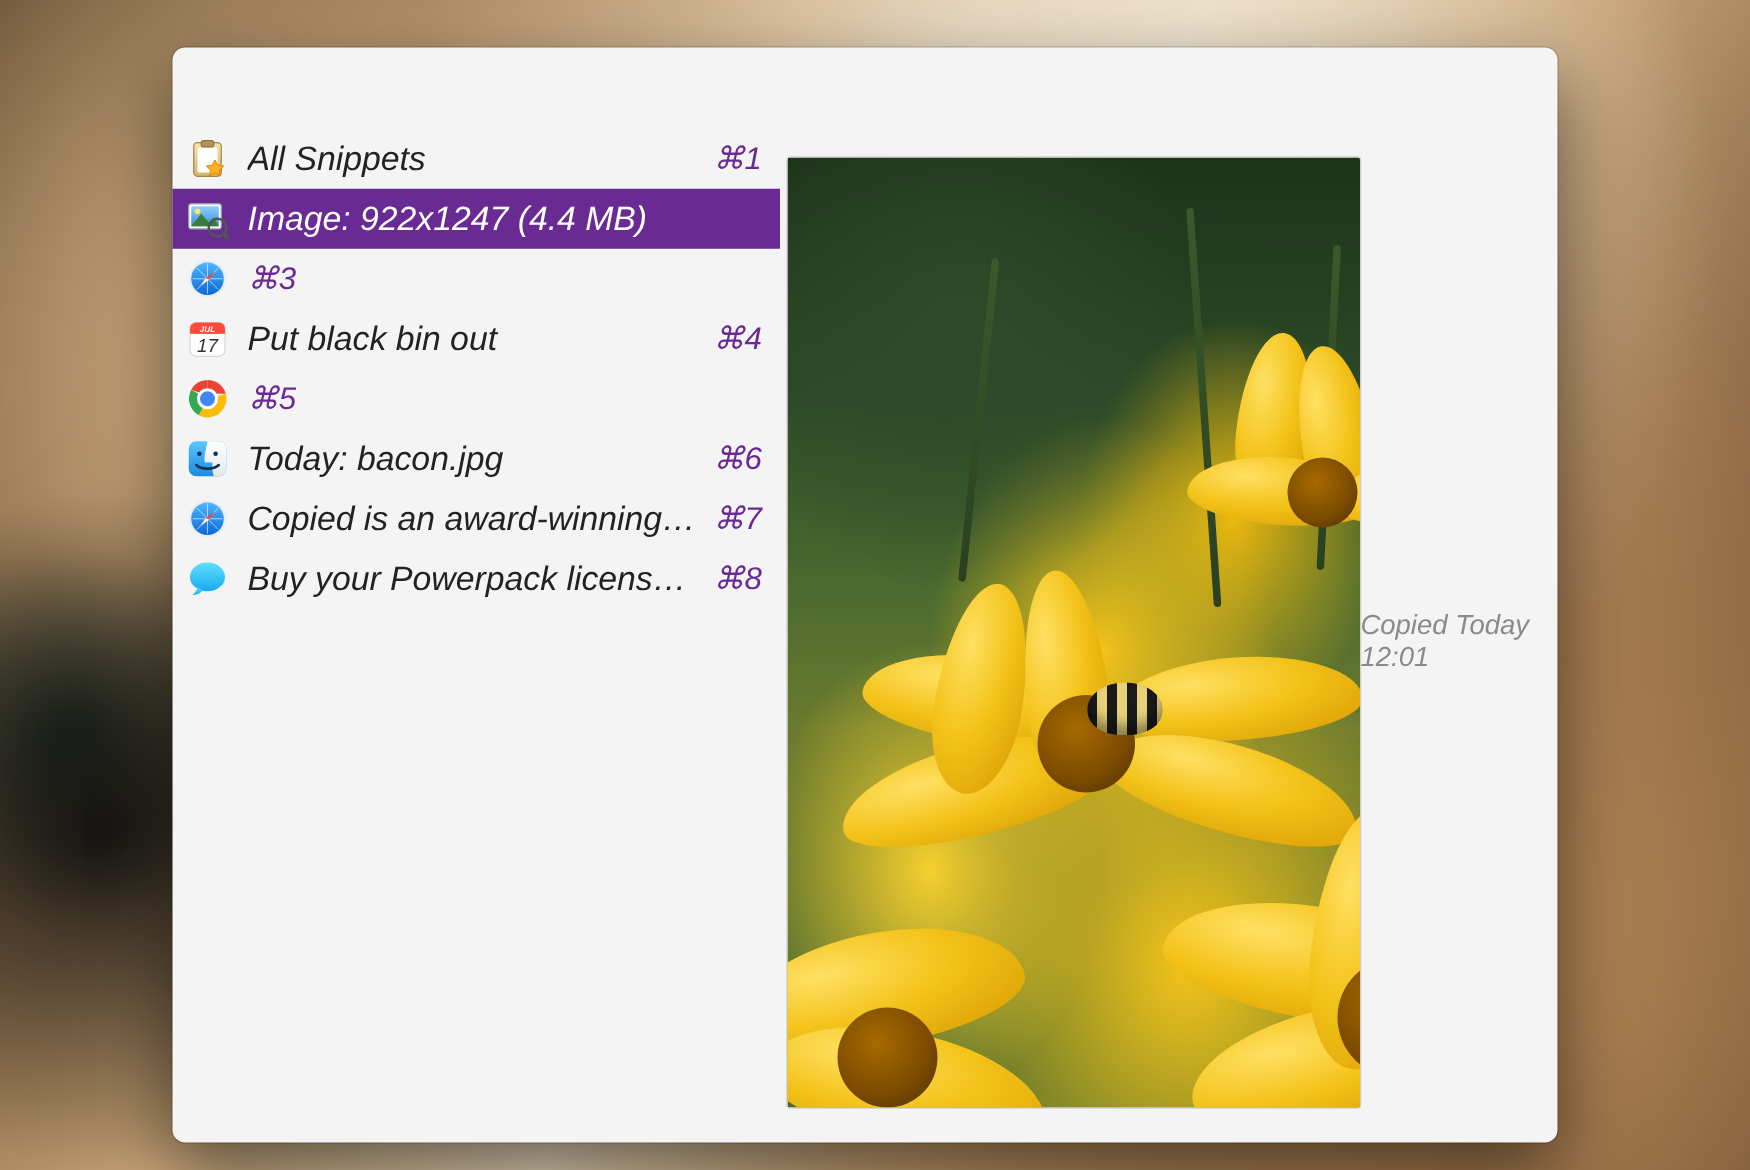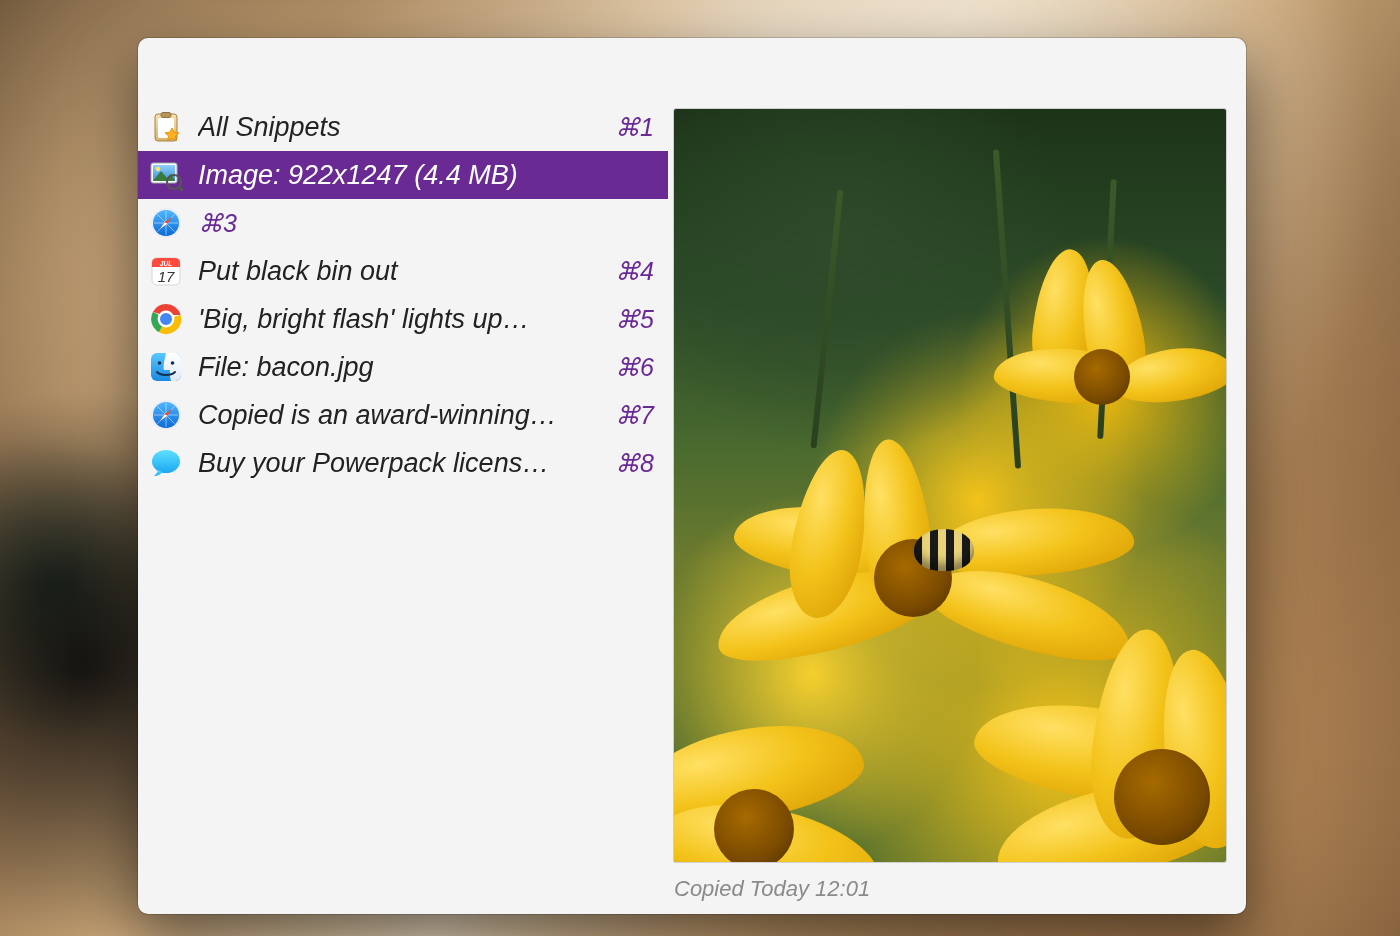--- a/index.html
+++ b/index.html
@@ -109,22 +109,22 @@
     white-space: nowrap;
     font-weight: 400;
   }
   .row.selected .shortcut { color: #fff; }
 
   
   .preview {
     flex: 1;
     padding: 8px 14px 12px 6px;
     display: flex;
-    flex-direction: column;
-    align-items: flex-start;
+    flex-direction: row;
+    align-items: center;
   }
   .preview-img {
     width: 552px;
     height: 760px;
     border-radius: 2px;
     box-shadow: 0 0 0 1px rgba(0,0,0,0.15);
     position: relative;
     overflow: hidden;
     background:
       radial-gradient(ellipse 60% 40% at 30% 18%, #2e4a2a 0%, rgba(46,74,42,0) 70%),
@@ -215,30 +215,29 @@
           </span>
           <span class="label">Put black bin out</span>
           <span class="shortcut">⌘4</span>
         </div>
         <div class="row">
           <span class="icon-slot">
             <svg>
               <use href="#chrome-icon"></use>
             </svg>
           </span>
-          <span class="label">'Big, bright flash' lights up…</span>
           <span class="shortcut">⌘5</span>
         </div>
         <div class="row">
           <span class="icon-slot">
             <svg>
               <use href="#finder-icon"></use>
             </svg>
           </span>
-          <span class="label">File: bacon.jpg</span>
+          <span class="label">Today: bacon.jpg</span>
           <span class="shortcut">⌘6</span>
         </div>
         <div class="row">
           <span class="icon-slot">
             <svg>
               <use href="#safari-icon"></use>
             </svg>
           </span>
           <span class="label">Copied is an award-winning…</span>
           <span class="shortcut">⌘7</span>

